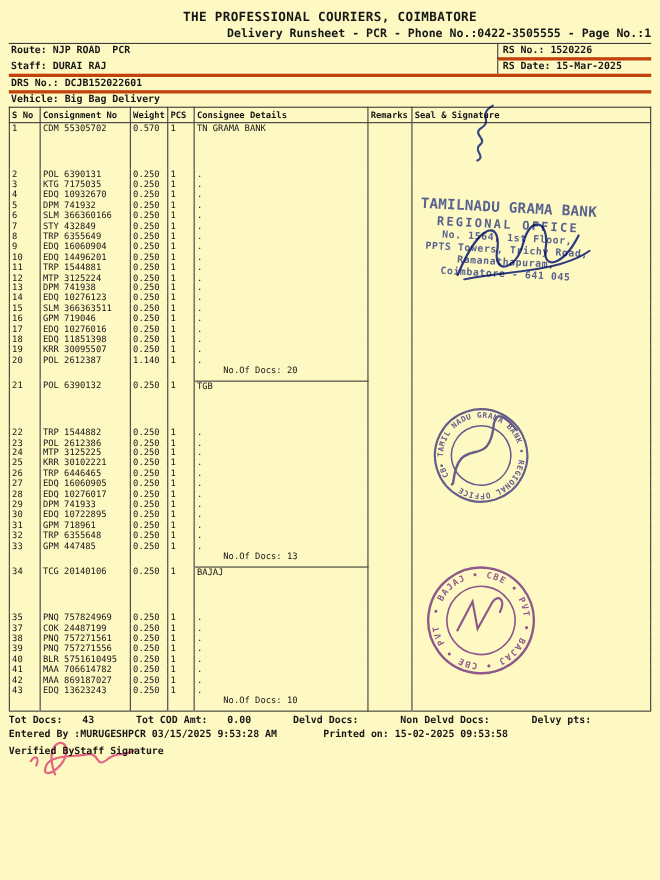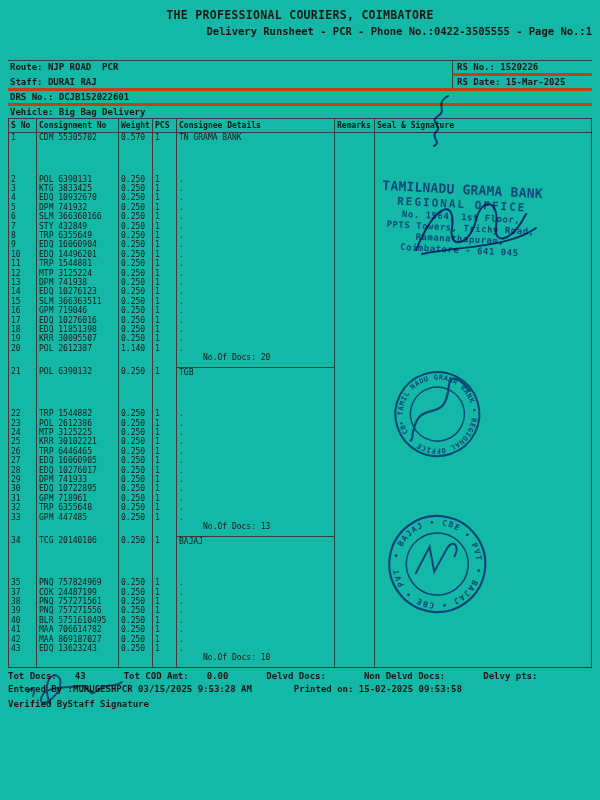--- a/index.html
+++ b/index.html
@@ -1,26 +1,26 @@
 <!DOCTYPE html>
 <html><head>
 <meta charset="utf-8">
 <style>
   * { margin:0; padding:0; box-sizing:border-box; }
   html,body { background:#d8d8d8; }
   .page {
     position:relative; width:600px; height:800px; margin:0 auto;
-    background:#14b8a6; color:#161616; overflow:hidden;
+    background:#fef9c3; color:#161616; overflow:hidden;
     font-family:"DejaVu Sans Mono","Liberation Mono",monospace;
   }
   .doc { padding:8px 8px 0 8px; }
   .title { text-align:center; font-weight:bold; font-size:11.5px; letter-spacing:.3px; }
   .subtitle { text-align:right; font-weight:bold; font-size:10.5px; margin-top:3px; }
 
-  .infobox { margin-top:23px; border-top:1px solid #3c3c3c; font-size:9px; font-weight:bold; }
+  .infobox { margin-top:2px; border-top:1px solid #3c3c3c; font-size:9px; font-weight:bold; }
   .info-row { display:flex; }
   .info-left { flex:1; padding:1px 2px; white-space:pre; }
   .info-right { width:140px; border-left:1px solid #3c3c3c; padding:1px 4px; white-space:pre; }
   .bb { border-bottom:3px solid #c2410c; }
   .info-full { padding:1px 2px; white-space:pre; }
 
   table.runsheet { width:584px; border-collapse:collapse; border:1px solid #3c3c3c; table-layout:fixed;padding-left:20px; }
   .runsheet th {
     border:1px solid #3c3c3c; font-size:8px; text-align:left;
     padding:2px 2px; height:14px; white-space:pre; overflow:hidden;
@@ -109,21 +109,21 @@
             <td class="c0">2</td>
             <td class="c1">POL 6390131</td>
             <td class="c2">0.250</td>
             <td class="c3">1</td>
             <td class="c4">.</td>
             <td class="c5"></td>
             <td class="c6"></td>
           </tr>
           <tr>
             <td class="c0">3</td>
-            <td class="c1">KTG 3833425</td>
+            <td class="c1">KTG 7175035</td>
             <td class="c2">0.250</td>
             <td class="c3">1</td>
             <td class="c4">.</td>
             <td class="c5"></td>
             <td class="c6"></td>
           </tr>
           <tr>
             <td class="c0">4</td>
             <td class="c1">EDQ 10932670</td>
             <td class="c2">0.250</td>

